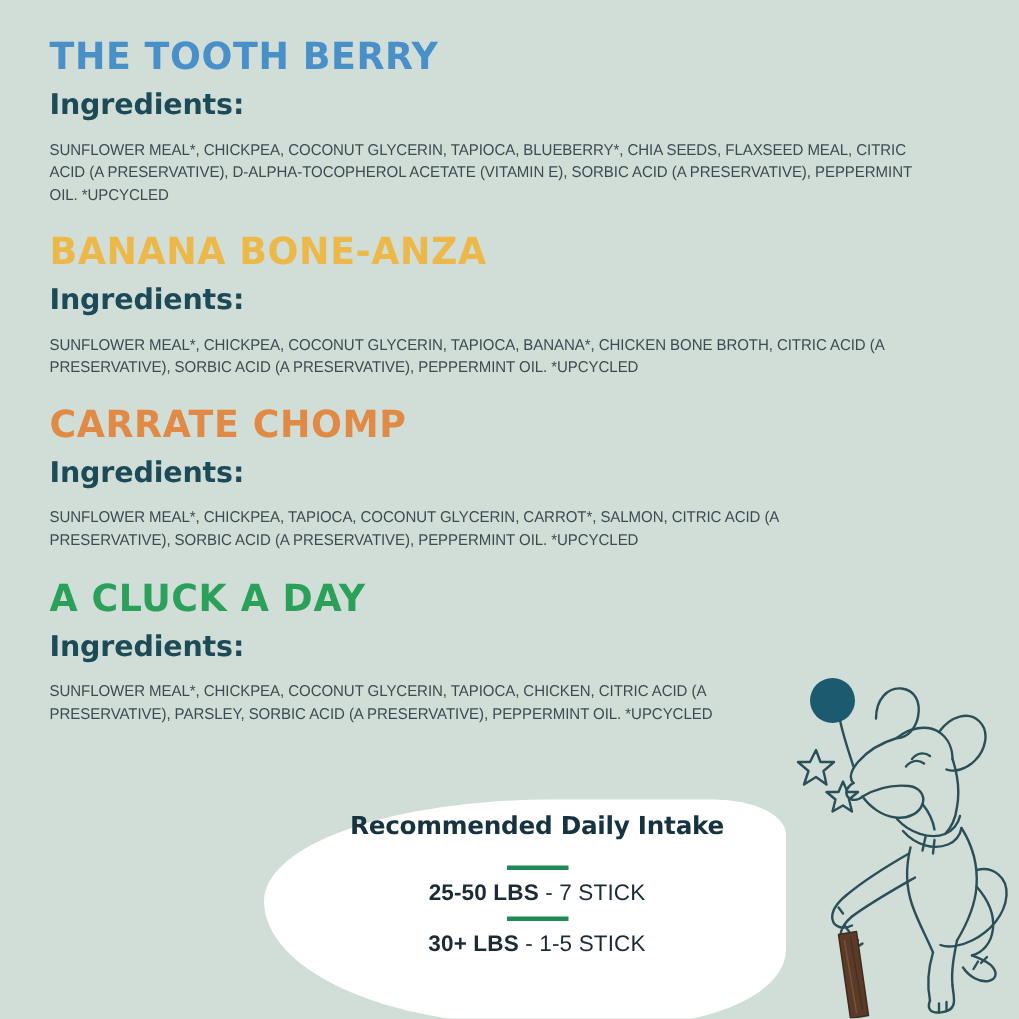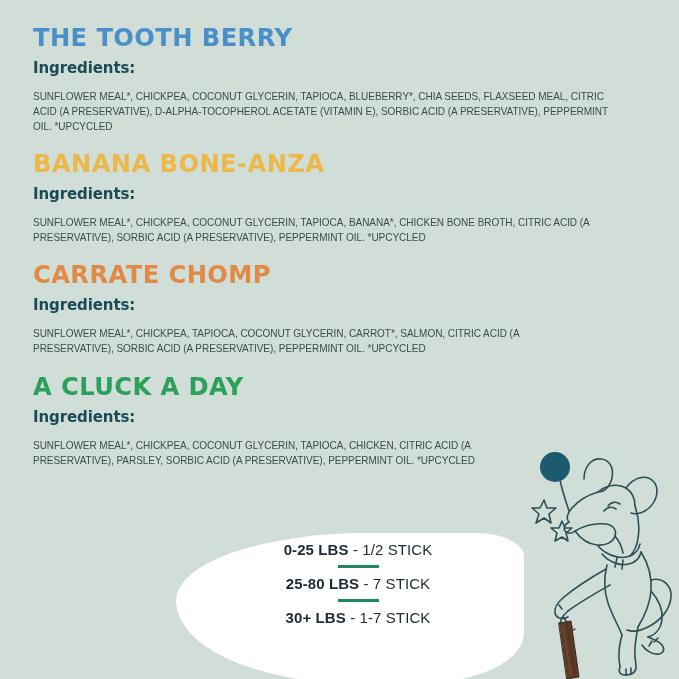--- a/index.html
+++ b/index.html
@@ -40,21 +40,21 @@
     line-height: 1.12;
     margin: 0 0 7px 0;
     text-transform: uppercase;
     transform: scaleX(0.97);
     transform-origin: left center;
   }
 
   .ingredients-label {
     font-family: "DejaVu Sans", sans-serif;
     font-weight: 700;
-    font-size: 15px;
+    font-size: 19px;
     color: #1c4a57;
     margin: 0 0 12px 0;
     letter-spacing: -0.1px;
   }
 
   .ingredients-text {
     font-family: "Liberation Sans", sans-serif;
     font-size: 10.4px;
     line-height: 1.45;
     color: #3c4b4f;
@@ -164,35 +164,33 @@
     <div class="product p4">
       <h2 class="product-title" style="color:#2aa05a">A CLUCK A DAY</h2>
       <div class="ingredients-label">Ingredients:</div>
       <p class="ingredients-text">SUNFLOWER MEAL*, CHICKPEA, COCONUT GLYCERIN, TAPIOCA, CHICKEN, CITRIC ACID (A PRESERVATIVE), PARSLEY, SORBIC ACID (A PRESERVATIVE), PEPPERMINT OIL. *UPCYCLED</p>
     </div>
 
   </div>
 
   <div class="intake-panel">
     <div class="intake-inner">
+      <div class="intake-title">Recommended Daily Intake</div>
+
+
+      <div class="intake-divider"></div>
+
+      <div class="intake-row r2">
+        <b>25-50 LBS</b><span> - </span><span>7 STICK</span>
+      </div>
+
+      <div class="intake-divider"></div>
 
       <div class="intake-row">
-        <b>0-25 LBS</b><span> - </span><span>1/2 STICK</span>
-      </div>
-
-      <div class="intake-divider"></div>
-
-      <div class="intake-row r2">
-        <b>25-80 LBS</b><span> - </span><span>7 STICK</span>
-      </div>
-
-      <div class="intake-divider"></div>
-
-      <div class="intake-row">
-        <b>30+ LBS</b><span> - </span><span>1-7 STICK</span>
+        <b>30+ LBS</b><span> - </span><span>1-5 STICK</span>
       </div>
     </div>
   </div>
 
   <div class="dog-illustration">
     <svg viewBox="0 0 152 234" width="152" height="234" fill="none" stroke="#2b4f57" stroke-width="1.6" stroke-linecap="round" stroke-linejoin="round">
 
       <path d="M62 34 C62 21, 70 13, 79 14 C88 15, 92 23, 90 33 C88 42, 82 47, 76 47"></path>
 
       <path d="M76 47 C84 40, 96 38, 104 43 C110 47, 113 54, 113 61"></path>

